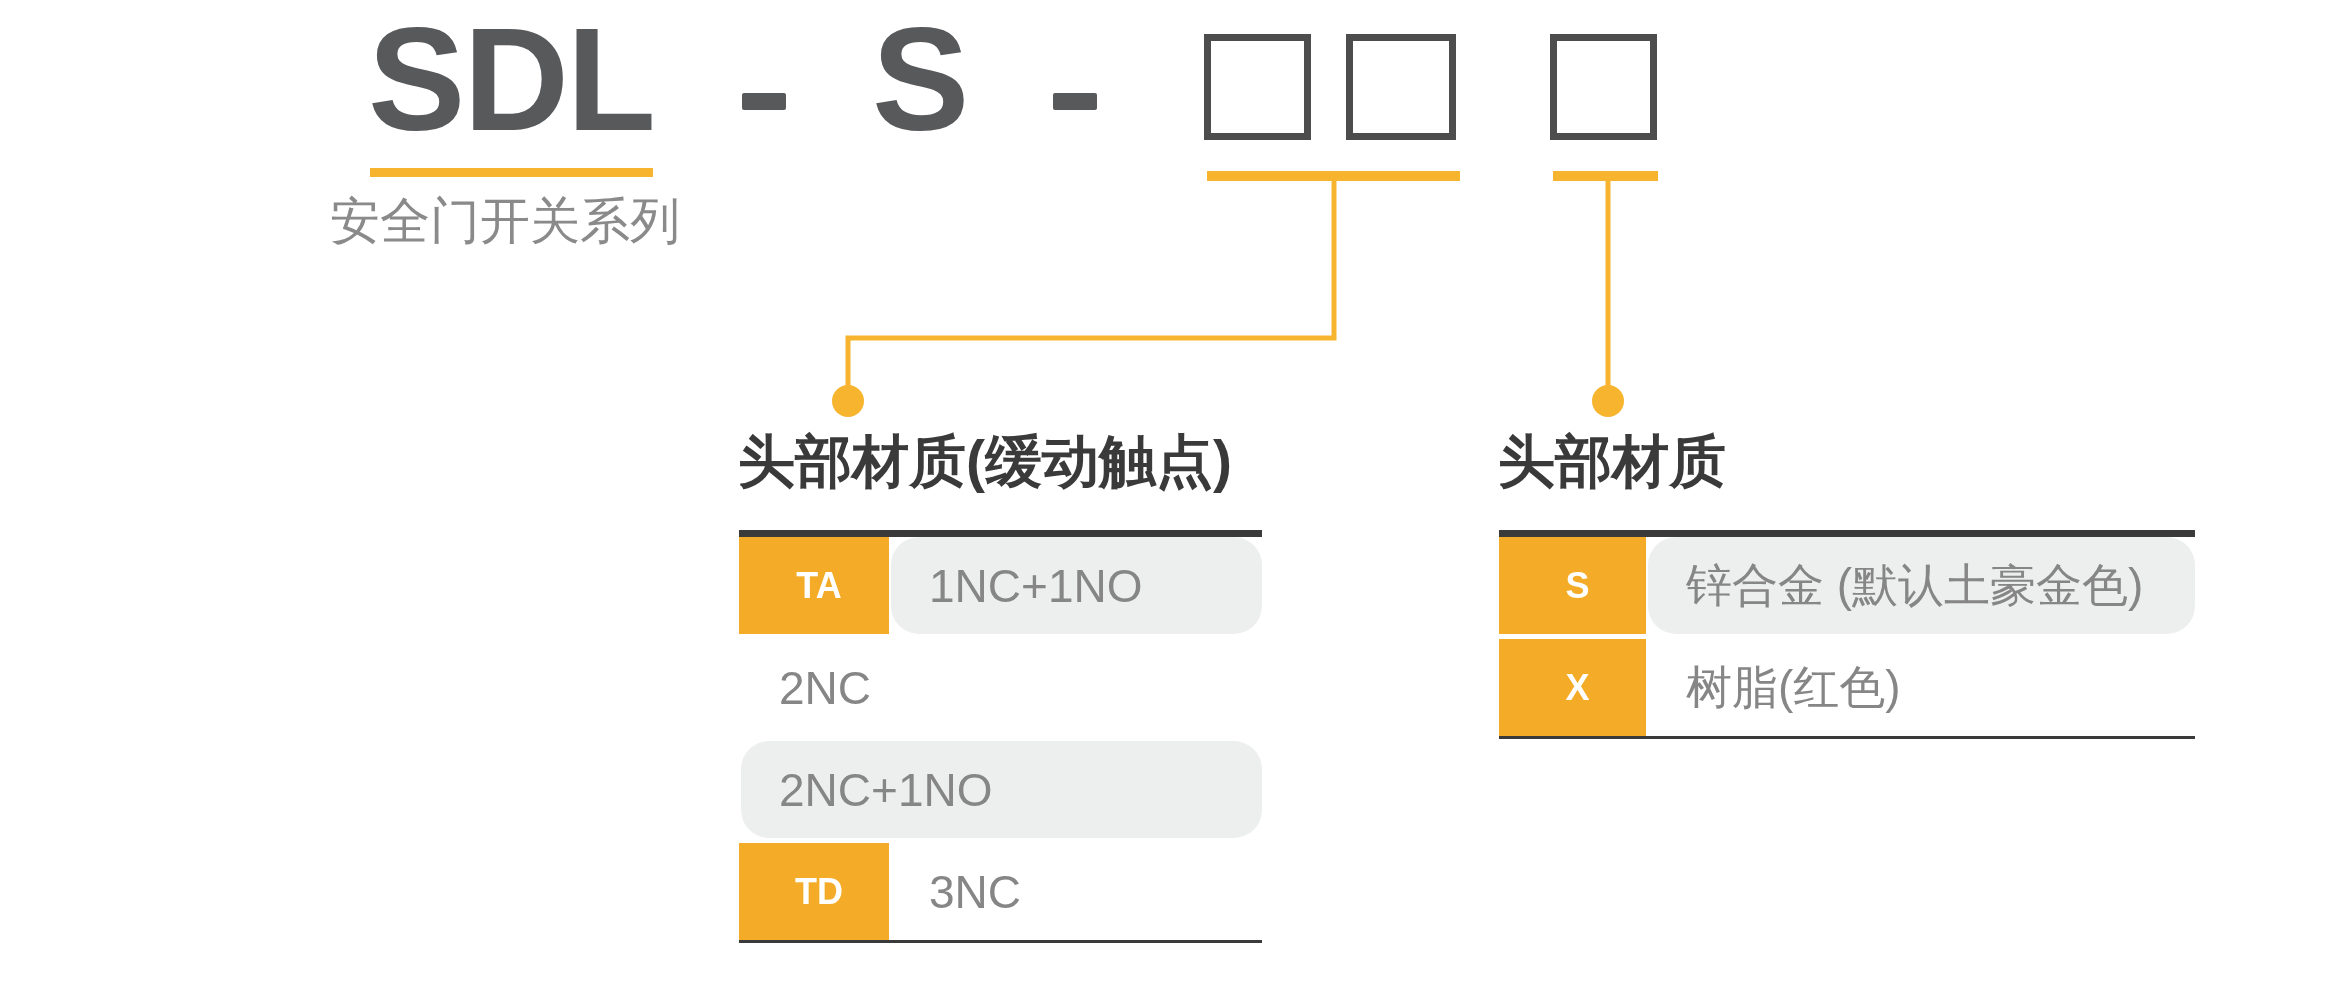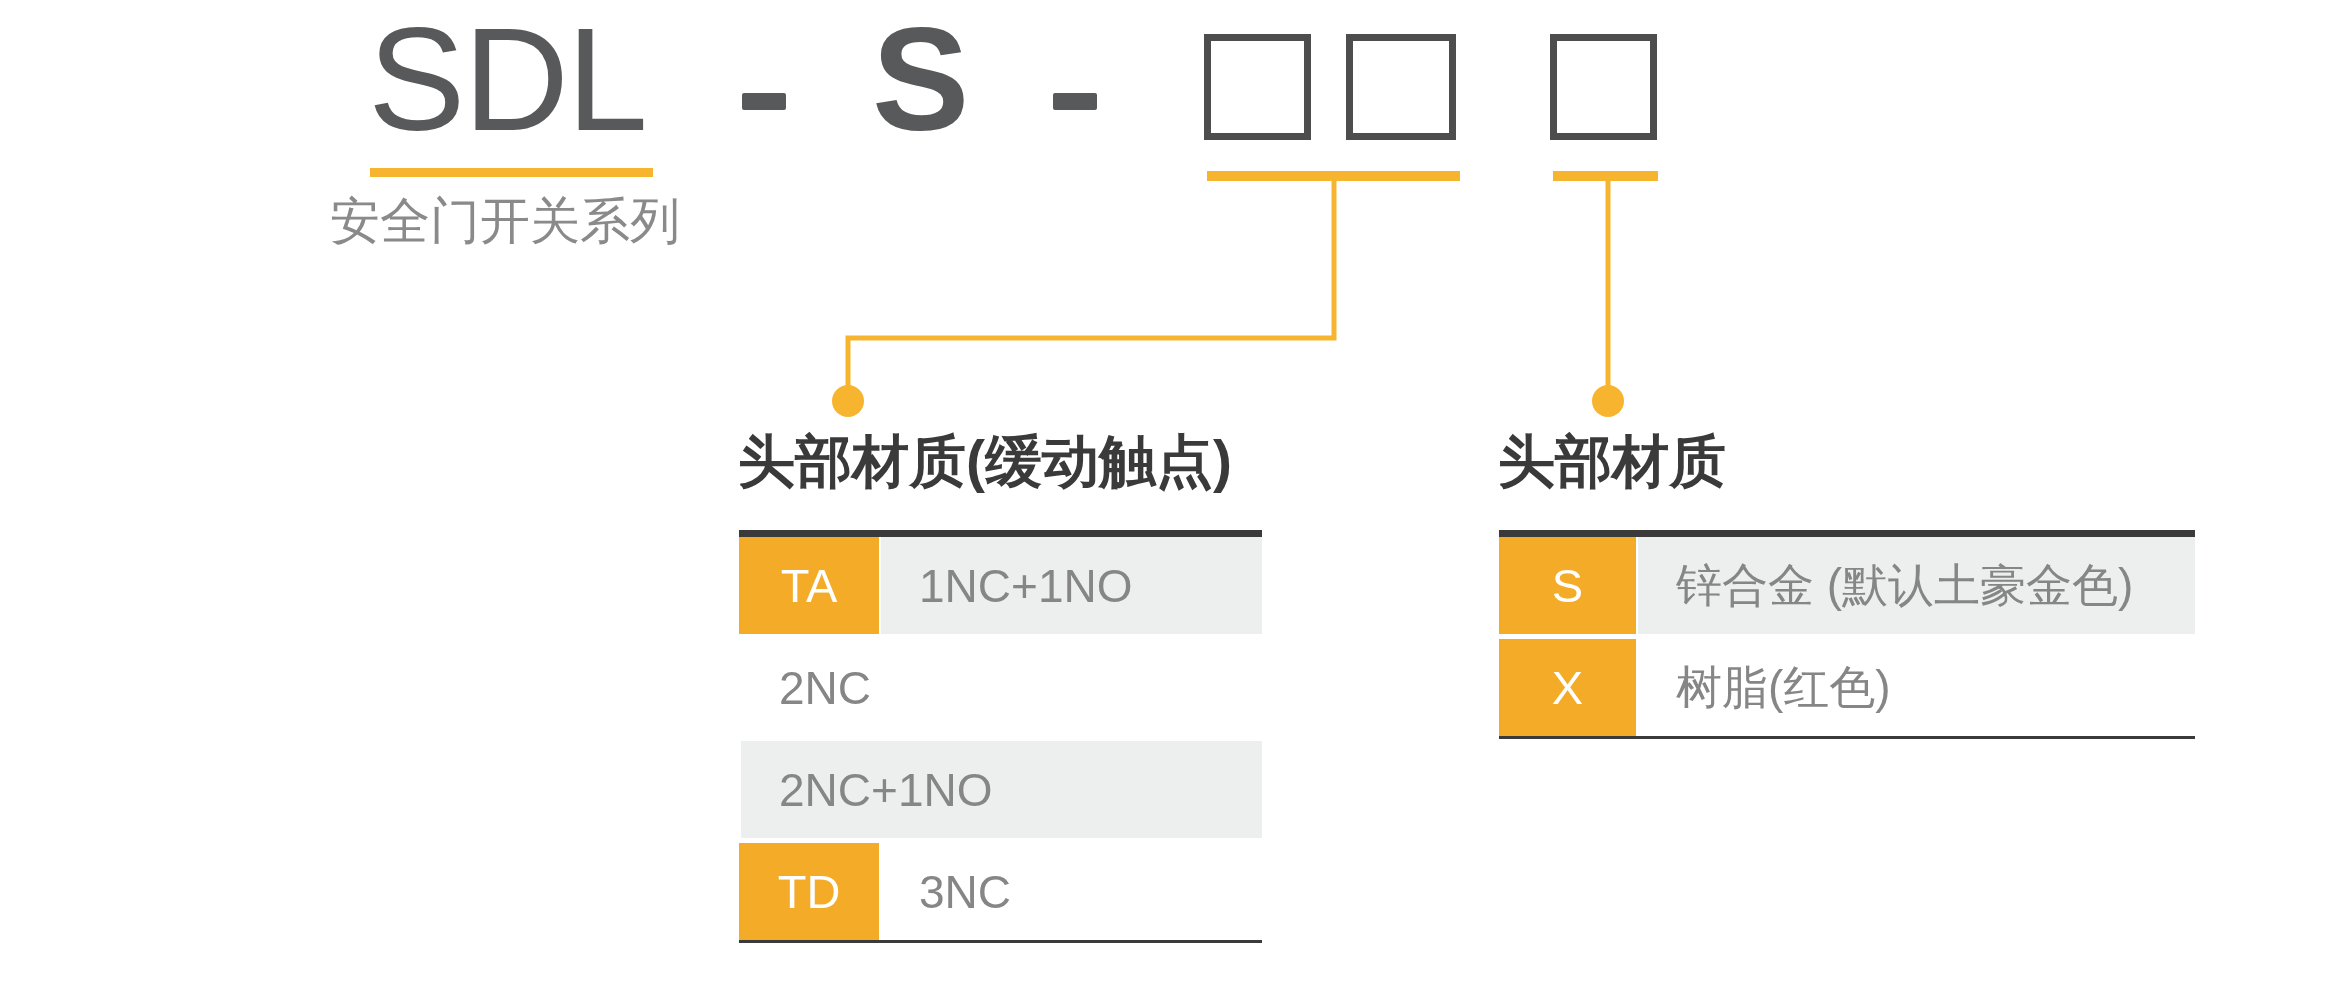--- a/index.html
+++ b/index.html
@@ -17,21 +17,21 @@
     position:relative;
     width:2337px;height:1002px;
     background:#fff;
     overflow:hidden;
     font-family:"Liberation Sans","DejaVu Sans",sans-serif;
   }
   .abs{position:absolute;}
   
   .series-title{
     left:368px;top:7px;
-    font-size:146px;font-weight:normal;line-height:1;
+    font-size:146px;font-weight:bold;line-height:1;
     letter-spacing:-2px;color:var(--title-gray);
     white-space:nowrap;
   }
   .fixed-code{
     left:872px;top:7px;
     font-size:146px;font-weight:bold;line-height:1;
     color:var(--title-gray);
   }
   .dash{
     background:var(--title-gray);
@@ -73,30 +73,31 @@
   .lookup-table{top:530px;}
   .table-contact{left:739px;width:523px;}
   .table-head{left:1499px;width:696px;}
   .t-top{height:7px;background:var(--dark);}
   .t-bottom{height:3px;background:var(--dark);}
   .t-row{display:flex;height:97px;}
   .t-row + .t-row{margin-top:5px;}
   .t-code{
     width:140px;flex:0 0 auto;
     background:var(--cell-orange);
-    color:#fff;font-weight:normal;font-size:47px;
-    display:flex;align-items:center;justify-content:center;
+    color:#fff;font-weight:bold;font-size:36px;
+    display:flex;align-items:center;justify-content:center;padding-left:10px;
   }
   .table-head .t-code{width:137px;}
   .t-desc{
     flex:1;margin-left:2px;
     display:flex;align-items:center;
     padding-left:38px;
     font-size:46px;color:var(--value-gray);
     white-space:nowrap;
+    border-radius:28px;
   }
   .t-row.alt .t-desc{background:var(--row-alt-bg);}
 </style>
 </head>
 <body>
 
 <div class="canvas">
 
   <div class="abs series-title">SDL</div>
   <div class="abs dash dash1"></div>

